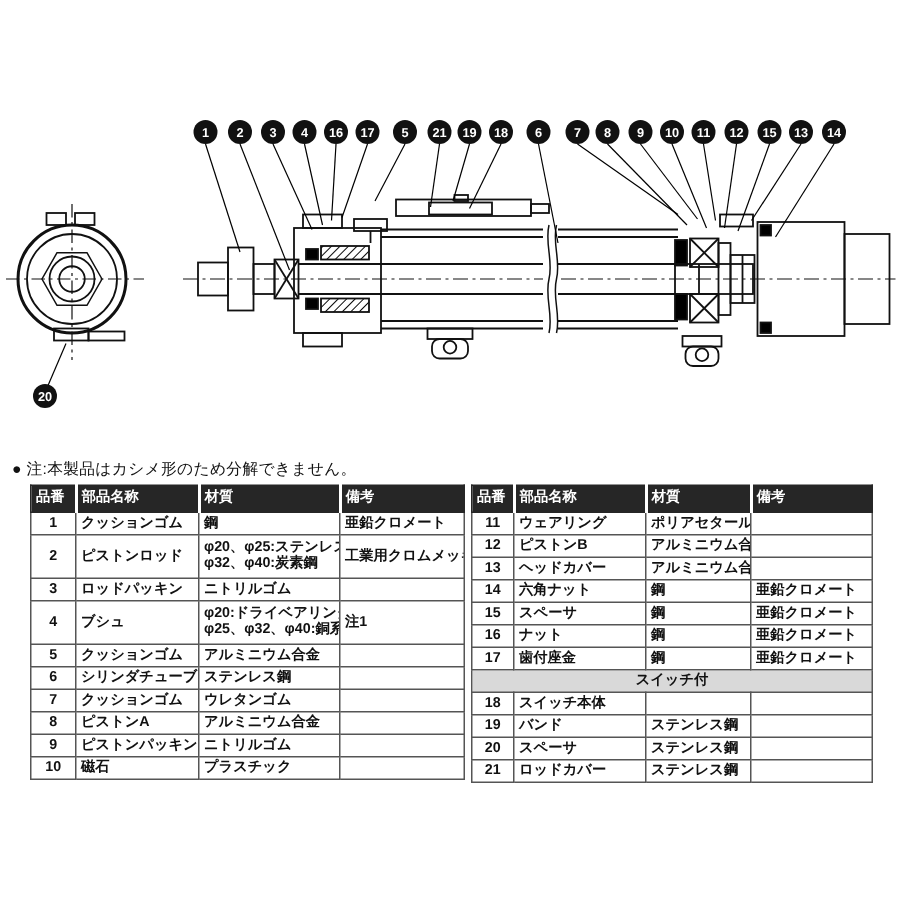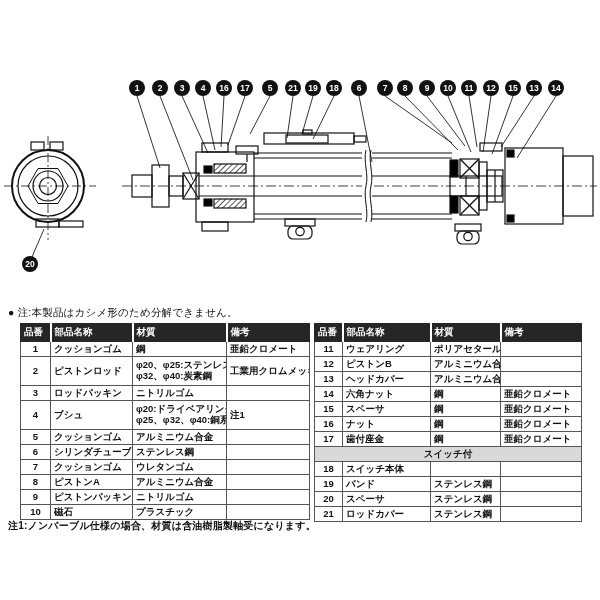--- a/index.html
+++ b/index.html
@@ -404,15 +404,14 @@
     </tr>
     <tr>
       <td class="num">21</td>
       <td>ロッドカバー</td>
       <td>ステンレス鋼</td>
       <td></td>
     </tr>
   </tbody>
     </table>
 
-  <div class="note-bottom">注1:ノンバーブル仕様の場合、材質は含油樹脂製軸受になります。</div>
 
 </div>
 
 </body></html>

